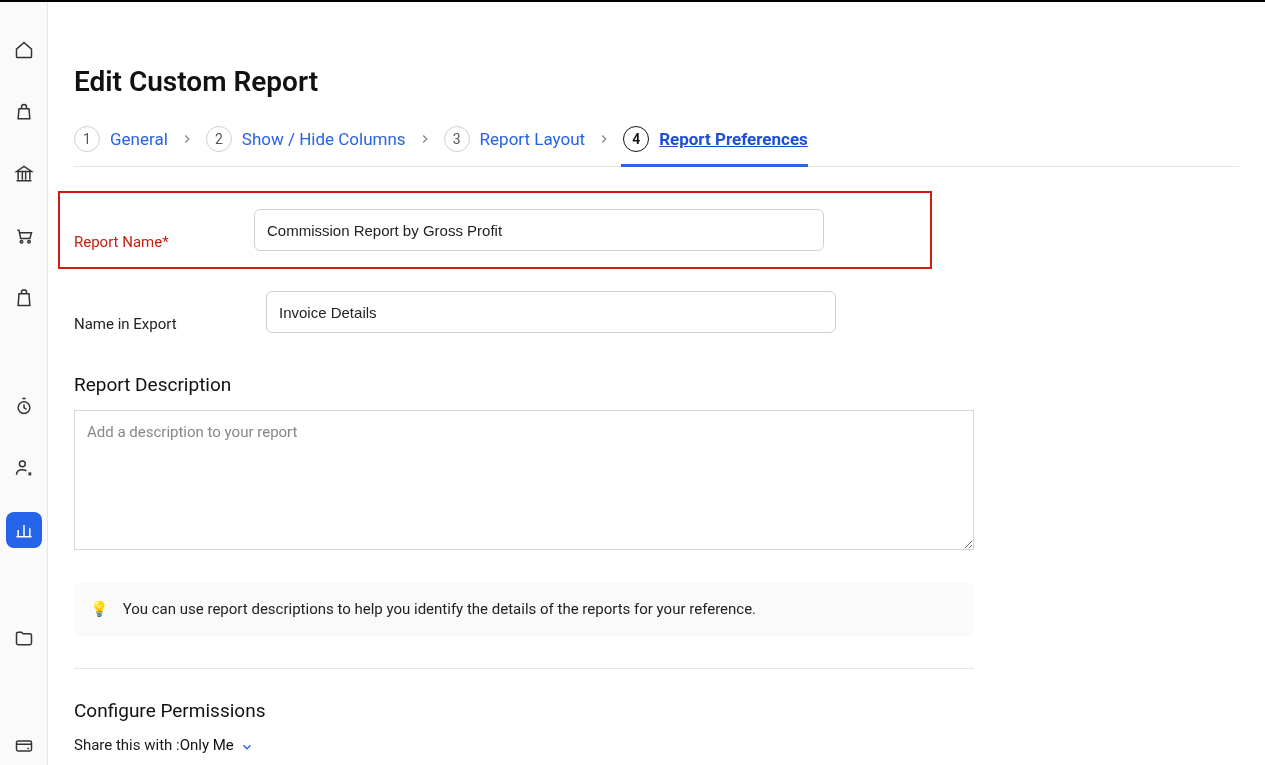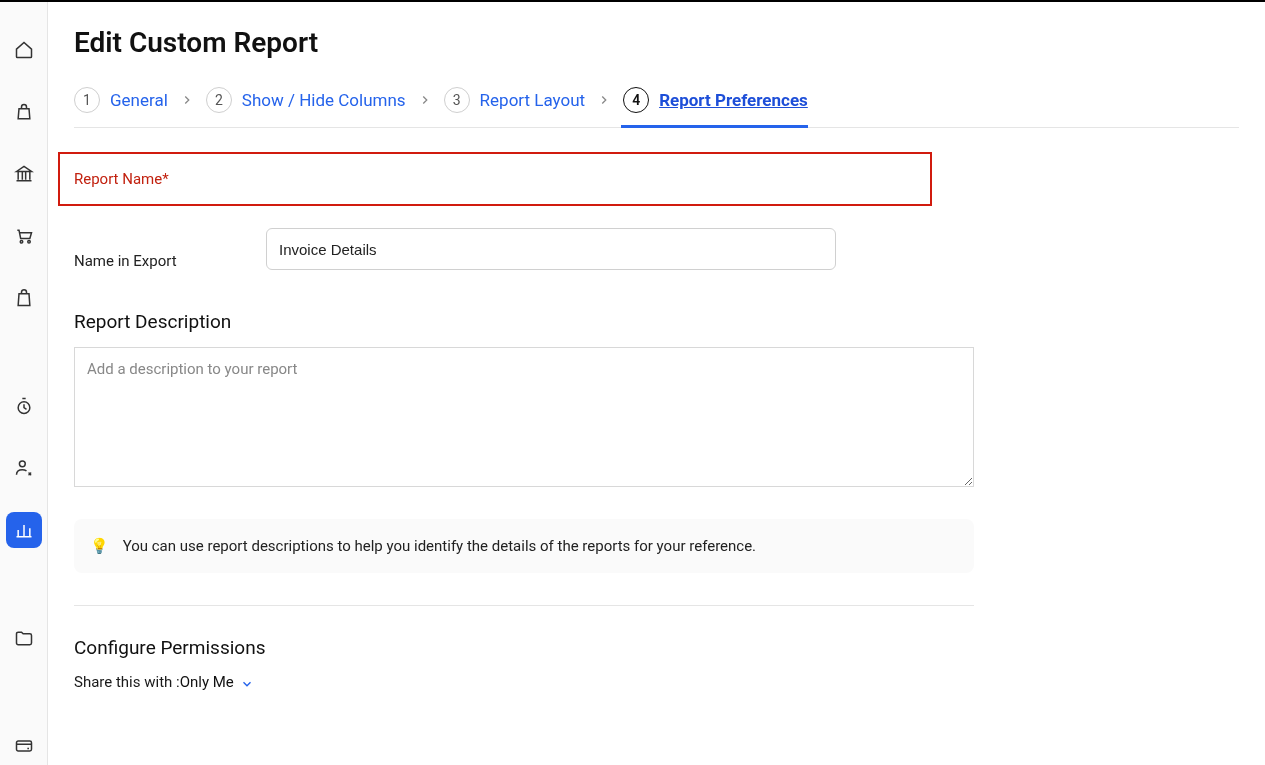--- a/index.html
+++ b/index.html
@@ -39,20 +39,21 @@
     background: #2563eb;
     color: #fff;
   }
   .sidebar-icon svg { width: 20px; height: 20px; stroke: currentColor; fill: none; stroke-width: 1.8; }
   .sidebar-spacer { height: 20px; }
   .main {
     flex: 1;
     overflow: auto;
     padding: 24px 26px 28px 26px;
     position: relative;
+    margin-top: 39px;
   }
   .page-title {
     font-size: 28px;
     font-weight: 600;
     margin-bottom: 28px;
     color: #111;
   }
   .steps {
     display: flex;
     align-items: center;
@@ -299,20 +300,21 @@
       </span>
       <div class="step active">
         <span class="step-number">4</span>
         <span class="step-label">Report Preferences</span>
       </div>
     </div>
 
     <div class="form-section">
       <div class="highlight-box">
         <label class="form-label required">Report Name*</label>
+        <input class="text-input" type="text" value="Commission Report by Gross Profit" style="">
       </div>
 
       <div class="form-row">
         <label class="form-label">Name in Export</label>
         <input class="text-input" type="text" value="Invoice Details" style="">
       </div>
 
       <div class="section-gap"></div>
 
       <div class="section-title">Report Description</div>

